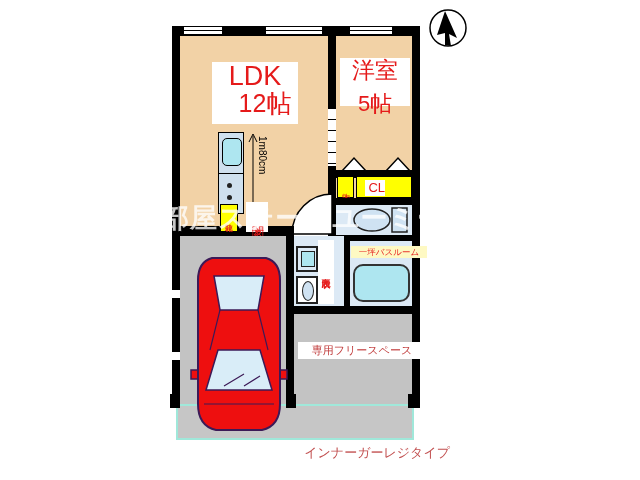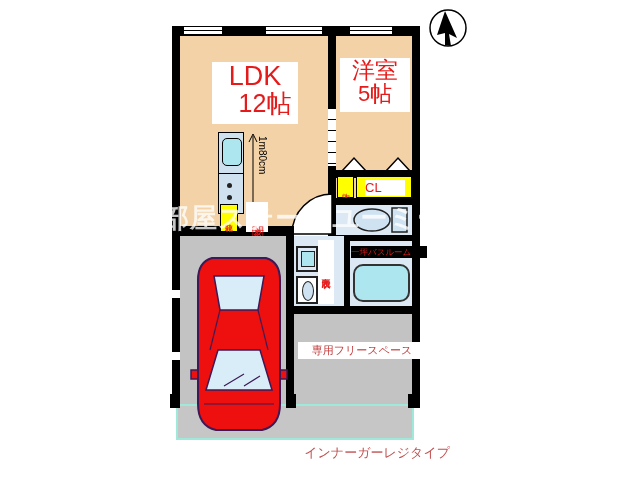--- a/index.html
+++ b/index.html
@@ -17,31 +17,31 @@
   .window .pane{position:absolute;left:0;right:0;top:3px;height:1px;background:#000;}
   .rails{position:absolute;background:#fff;
          background-image:repeating-linear-gradient(180deg,#000 0,#000 1px,transparent 1px,transparent 11px);}
   .watermark{position:absolute;left:162px;top:200px;width:310px;height:36px;z-index:60;
              font-size:27px;font-weight:bold;letter-spacing:1px;color:rgba(255,255,255,0.78);
              white-space:nowrap;}
   .caption{position:absolute;left:150px;top:444px;width:300px;text-align:right;
            font-size:13px;color:#c25050;}
   .fs-label{position:absolute;left:298px;top:342px;width:128px;height:17px;background:#fff;
             color:#c03a3a;font-size:11px;text-align:center;line-height:17px;white-space:nowrap;}
-  .bath-label{position:absolute;left:351px;top:246px;width:76px;height:12px;background:#000000;
-              color:#e51a1a;font-size:8.5px;text-align:left;line-height:12px;white-space:nowrap;}
+  .bath-label{position:absolute;left:351px;top:246px;width:76px;height:12px;background:#fef9c3;
+              color:#e51a1a;font-size:8.5px;text-align:center;line-height:12px;white-space:nowrap;}
   .senmen-label{position:absolute;left:318px;top:240px;width:16px;height:64px;background:#fff;
                 color:#e51a1a;font-size:9px;line-height:16px;text-align:center;}
   .genkan{position:absolute;left:246px;top:202px;width:22px;height:30px;background:#fff;
           color:#e51a1a;font-size:12px;line-height:21px;text-align:center;}
   .kutsubako{left:220px;top:204px;width:18px;height:28px;color:#e51a1a;font-size:8px;line-height:17px;text-align:center;}
   .monoire{left:337px;top:176px;width:17px;height:22px;color:#e51a1a;font-size:8px;line-height:15px;text-align:center;}
   .clbox{left:356px;top:176px;width:56px;height:22px;}
-  .clinner{position:absolute;left:8px;top:3px;width:40px;height:16px;background:#fff;
-           color:#e51a1a;font-size:13px;text-align:left;line-height:16px;}
+  .clinner{position:absolute;left:8px;top:3px;width:20px;height:16px;background:#fff;
+           color:#e51a1a;font-size:13px;text-align:right;line-height:16px;}
   .dim-text{position:absolute;left:256px;top:136px;height:78px;font-size:10px;color:#000;
             writing-mode:vertical-rl;text-orientation:mixed;line-height:12px;}
   .apron{position:absolute;left:176px;top:404px;width:238px;height:36px;background:#c6c6c6;
          border:2px solid #a0e8da;box-sizing:border-box;}
   svg{position:absolute;overflow:visible;}
 </style>
 </head>
 <body>
 
 <div class="canvas">
@@ -149,21 +149,21 @@
     <line x1="28" y1="56" x2="18" y2="96" stroke="#3c1a57" stroke-width="1.2"></line>
     <line x1="66" y1="56" x2="76" y2="96" stroke="#3c1a57" stroke-width="1.2"></line>
     <path d="M32,132 L52,120 M52,132 L68,122" stroke="#3c1a57" stroke-width="1.2" fill="none"></path>
     <line x1="12" y1="150" x2="82" y2="150" stroke="#3c1a57" stroke-width="1.2"></line>
   </svg>
 
   <div class="labelbox" style="left:212px;top:62px;width:86px;height:62px;">
     <div style="font-size:27px;">LDK</div>
     <div style="font-size:25px;margin-left:20px;">12帖</div>
   </div>
-  <div class="labelbox" style="left:340px;top:58px;width:70px;height:54px;">
+  <div class="labelbox" style="left:340px;top:58px;width:70px;height:48px;">
     <div style="font-size:23px;">洋室</div>
-    <div style="font-size:22px;">5帖</div>
+    <div style="font-size:22px;margin-top:10px;">5帖</div>
   </div>
 
   <div class="watermark">部屋ステージユーミー</div>
   <div class="caption">インナーガーレジタイプ</div>
 
 </div>
 
 </body></html>

